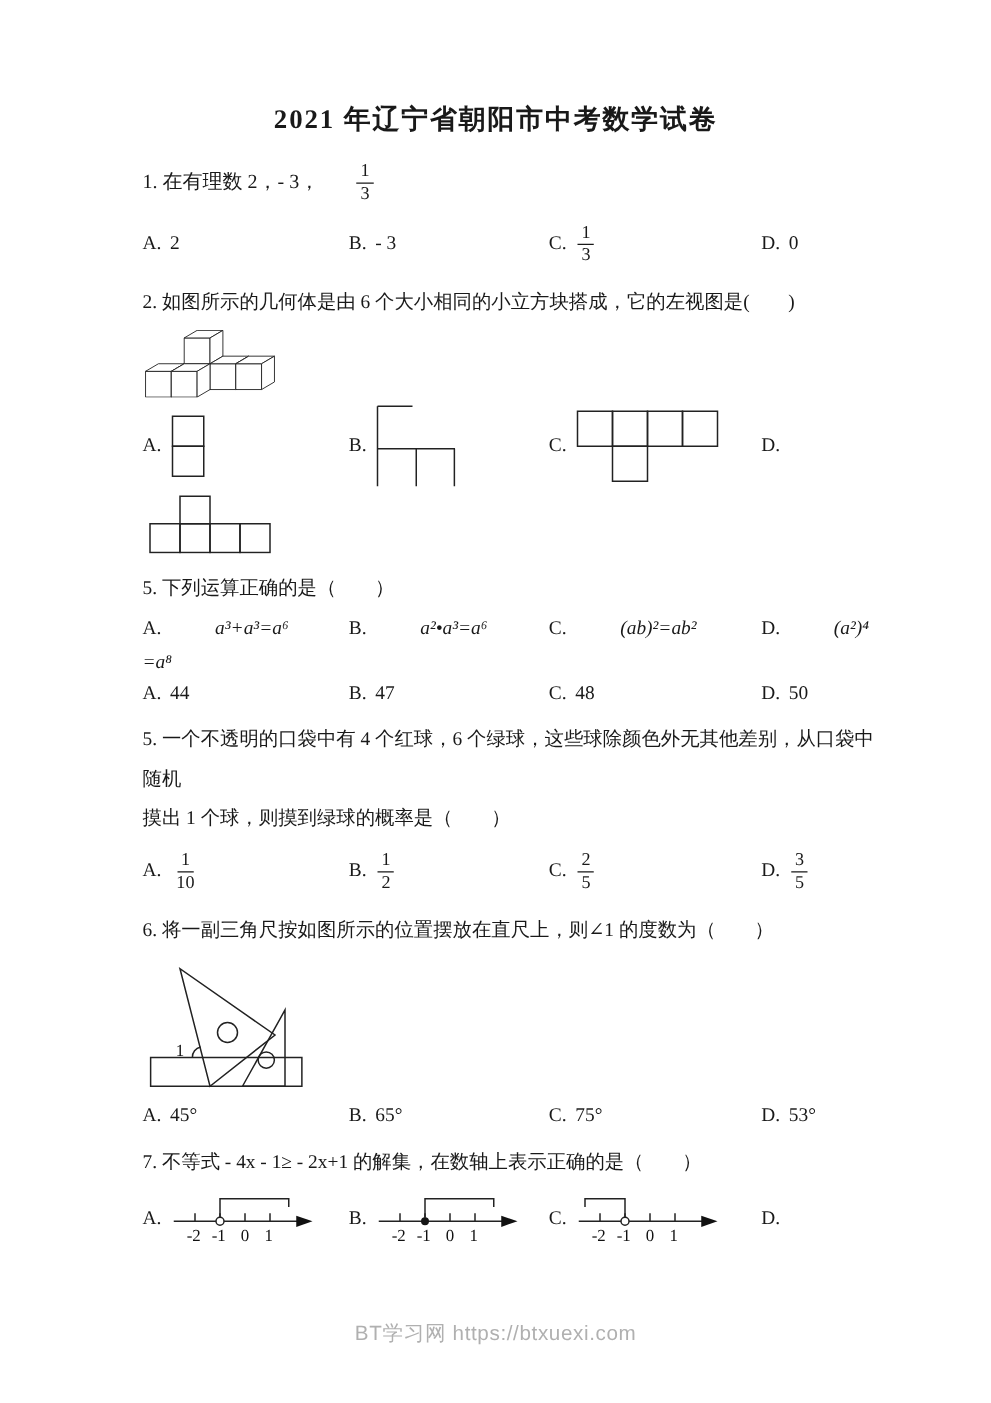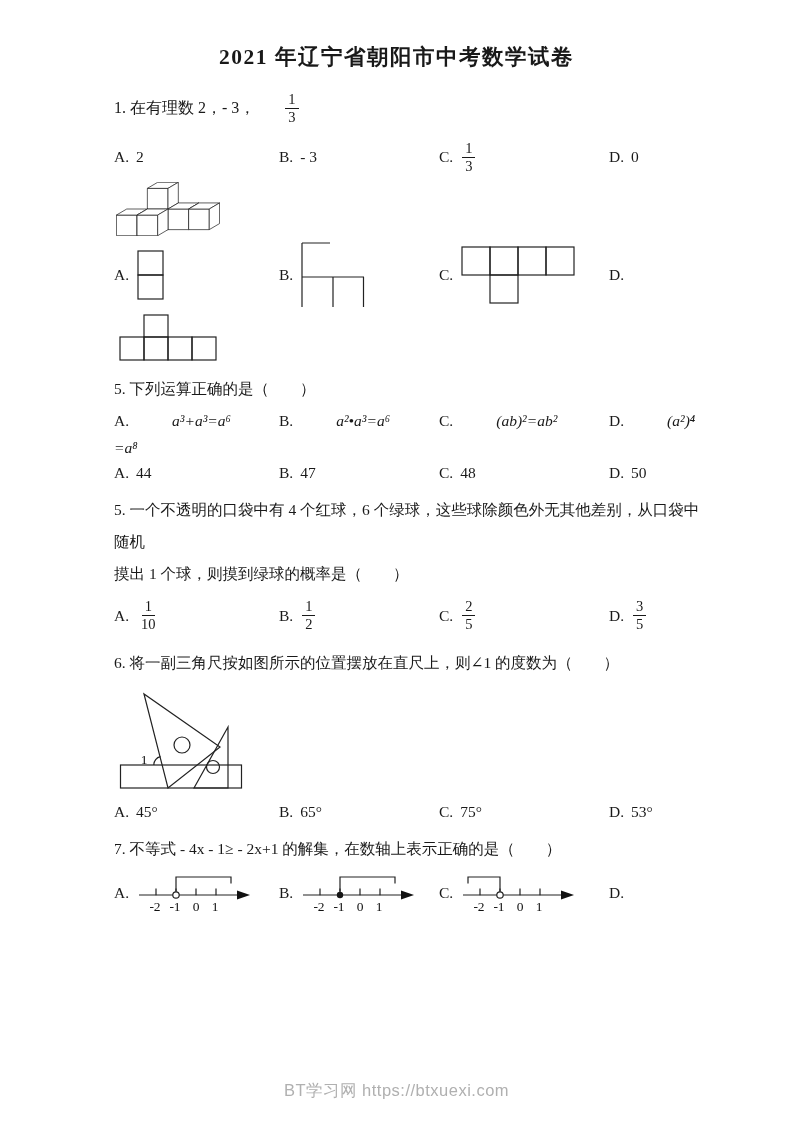--- a/index.html
+++ b/index.html
@@ -1,36 +1,36 @@
 <!DOCTYPE html>
 <html><head>
 <meta charset="utf-8">
 <style>
   html,body{margin:0;padding:0;background:#fff;}
   .page{width:793px;height:1122px;background:#fff;position:relative;overflow:hidden;
         font-family:"Liberation Serif","DejaVu Serif",serif;color:#191919;margin:0 auto;}
-  .title{margin:0;padding-top:42px;text-align:center;font-size:21.5px;font-weight:bold;letter-spacing:1.5px;}
+  .title{margin:0;padding-top:80px;text-align:center;font-size:21.5px;font-weight:bold;letter-spacing:1.5px;}
   .content{padding:0 90px 0 114px;}
   .section{margin:20px 0 0;font-size:16.5px;font-weight:bold;}
   .stem{margin-top:12px;font-size:15.5px;line-height:2.05;}
   .stem-cont{margin-top:0;font-size:15.5px;line-height:2.05;}
   .mixed{display:flex;align-items:center;flex-wrap:wrap;line-height:1.5;margin-top:14px;min-height:46px;gap:28px;}
   .opts{margin-top:7px;display:grid;grid-template-columns:165px 160px 170px 1fr;align-items:center;font-size:15.5px;}
   .opt{display:flex;align-items:center;gap:7px;}
   .olabel{white-space:nowrap;}
   .frac{display:inline-flex;flex-direction:column;align-items:center;line-height:1.15;font-size:14.5px;margin:2px 2px;}
   .frac .fnum{padding:0 3px;border-bottom:1.3px solid #191919;}
   .frac .fden{padding:0 3px;}
   .math{font-style:italic;margin-left:36px;}
   svg{display:block;}
   .fig{margin:6px 0 0 2px;}
   .figrow2{margin:2px 0 0 4px;}
   .wrapline{margin-top:9px;font-size:15.5px;font-style:italic;}
   .opts-tall{min-height:74px;}
-  .footer{position:absolute;left:0;right:0;bottom:20px;text-align:center;
+  .footer{position:absolute;left:0;right:0;bottom:44px;text-align:center;
           font-family:"Liberation Sans","DejaVu Sans",sans-serif;font-size:16.5px;color:#b0b0b0;letter-spacing:0.5px;}
   .ln{stroke:#222;stroke-width:1.2;fill:none;}
   .wf{stroke:#222;stroke-width:1.2;fill:#fff;}
   .nl-txt{font-size:13.5px;fill:#111;font-family:"Liberation Serif","DejaVu Serif",serif;}
 </style>
 </head>
 <body>
 
 <div class="page">
   <h1 class="title">2021 年辽宁省朝阳市中考数学试卷</h1>
@@ -59,20 +59,21 @@
             <span class="fnum">1</span>
             <span class="fden">3</span>
           </span>
         </div>
       <div class="opt">
           <span class="olabel">D.</span>
           <span>0</span>
         </div>
     </div>
 
+    <div class="stem">2. 如图所示的几何体是由 6 个大小相同的小立方块搭成，它的左视图是(　　)</div>
     <svg class="fig" width="104" height="54" viewBox="0.5 25.5 171 89">
 
       <polygon class="wf" points="52,104 86,104 86,70 52,70"></polygon>
         <polygon class="wf" points="52,70 69,60 103,60 86,70"></polygon>
         <polygon class="wf" points="86,104 103,94 103,60 86,70"></polygon>
 
       <polygon class="wf" points="52,70 86,70 86,36 52,36"></polygon>
         <polygon class="wf" points="52,36 69,26 103,26 86,36"></polygon>
         <polygon class="wf" points="86,70 103,60 103,26 86,36"></polygon>
 

